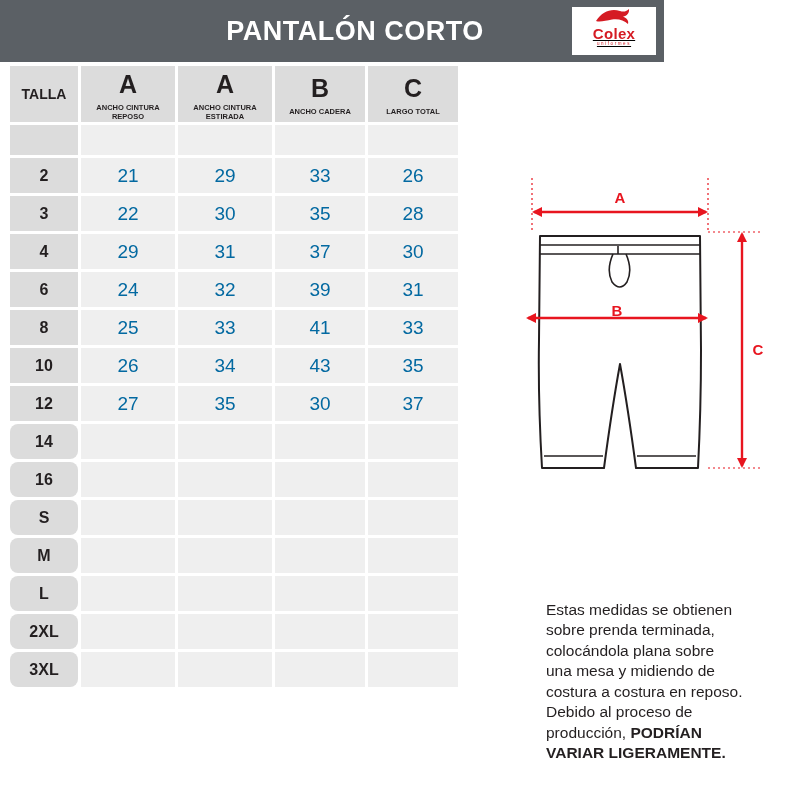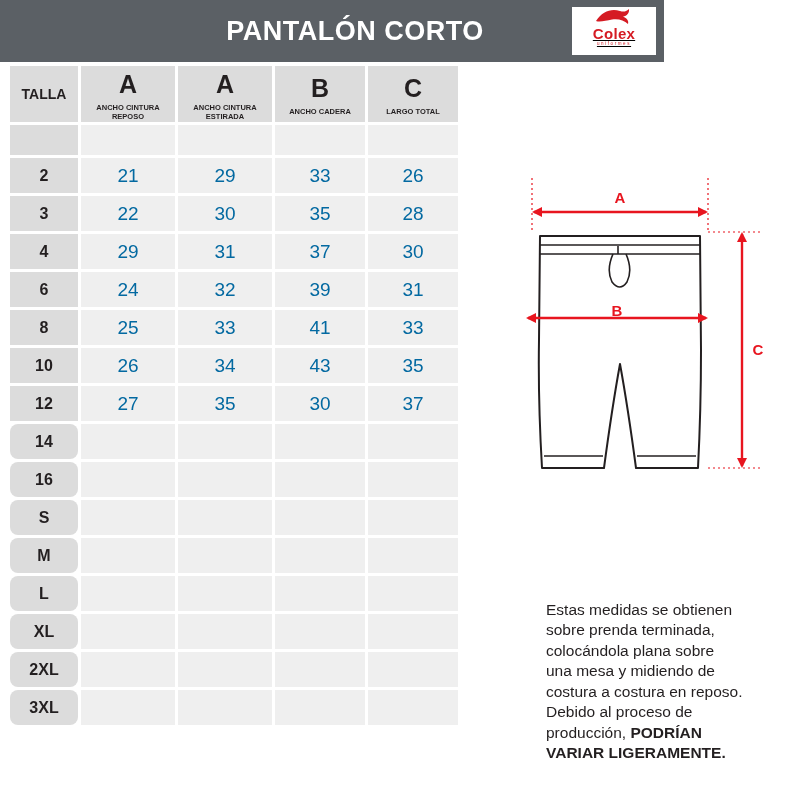--- a/index.html
+++ b/index.html
@@ -255,27 +255,20 @@
       <div class="cell c-c"></div>
     </div>
     <div class="row empty-row">
       <div class="cell c-talla">L</div>
       <div class="cell c-a1"></div>
       <div class="cell c-a2"></div>
       <div class="cell c-b"></div>
       <div class="cell c-c"></div>
     </div>
     <div class="row empty-row">
-      <div class="cell c-talla">XL</div>
-      <div class="cell c-a1"></div>
-      <div class="cell c-a2"></div>
-      <div class="cell c-b"></div>
-      <div class="cell c-c"></div>
-    </div>
-    <div class="row empty-row">
       <div class="cell c-talla">2XL</div>
       <div class="cell c-a1"></div>
       <div class="cell c-a2"></div>
       <div class="cell c-b"></div>
       <div class="cell c-c"></div>
     </div>
     <div class="row empty-row">
       <div class="cell c-talla">3XL</div>
       <div class="cell c-a1"></div>
       <div class="cell c-a2"></div>

